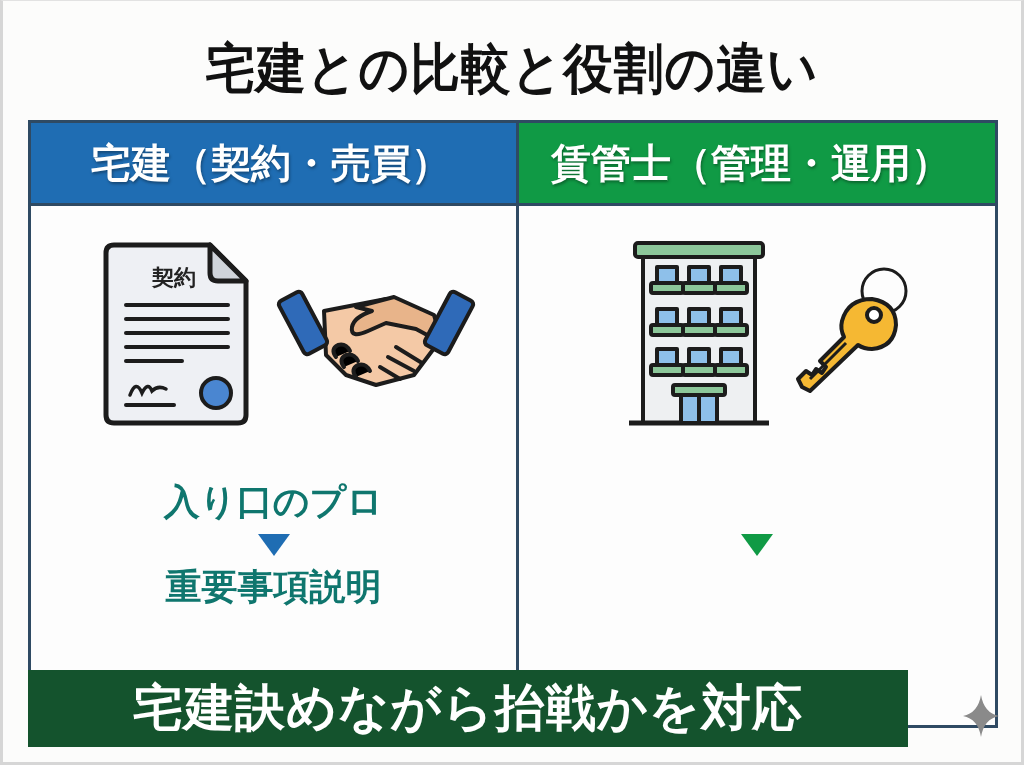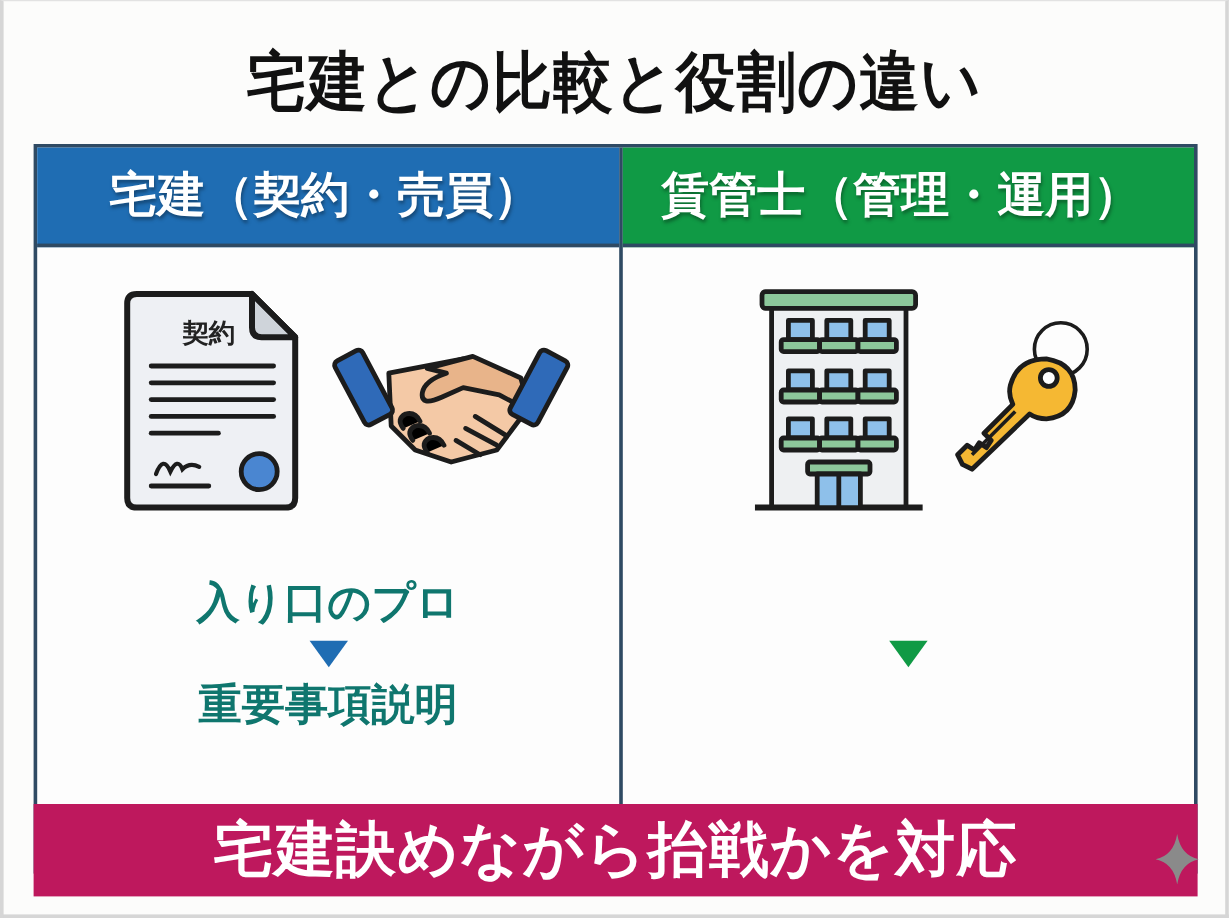--- a/index.html
+++ b/index.html
@@ -43,22 +43,22 @@
   .line1 { top:355px; }
   .line2 { top:440px; }
   .arrow {
     position:absolute; top:411px; left:50%; margin-left:-16px;
     width:0; height:0;
     border-left:16px solid transparent; border-right:16px solid transparent;
     border-top:22px solid #1f6db3;
   }
   .arrow.green { border-top-color:#109a45; }
   .banner {
-    position:absolute; left:25px; top:669px; width:970px; height:77px;
-    background:#be185d; color:#fff;
+    position:absolute; left:25px; top:669px; width:880px; height:77px;
+    background:#14532d; color:#fff;
     font-weight:bold; font-size:50px; line-height:77px; text-align:center;
     letter-spacing:1px;
   }
   .sparkle { position:absolute; right:22px; top:694px; width:36px; height:42px; }
   svg { display:block; }
 </style>
 </head>
 <body>
 
 <div class="title">宅建との比較と役割の違い</div>

